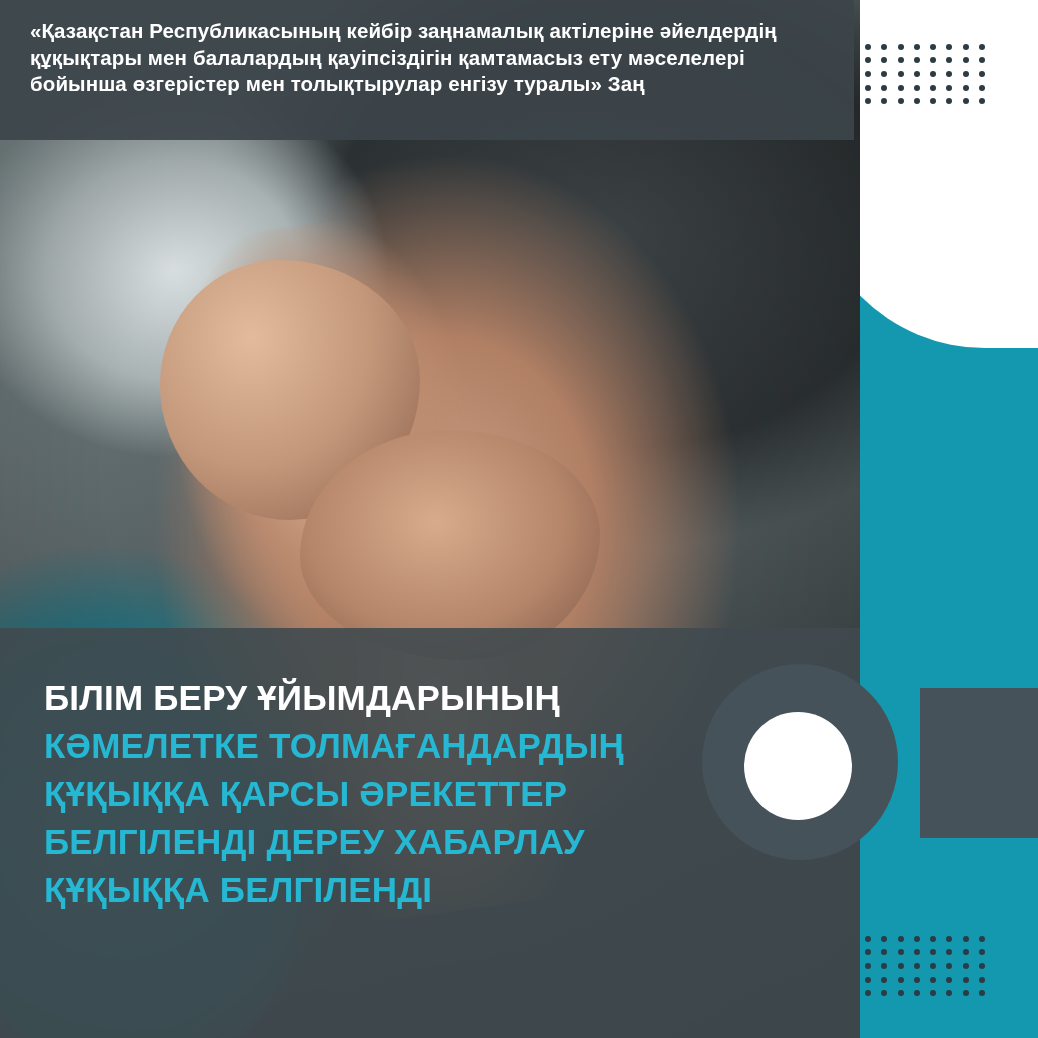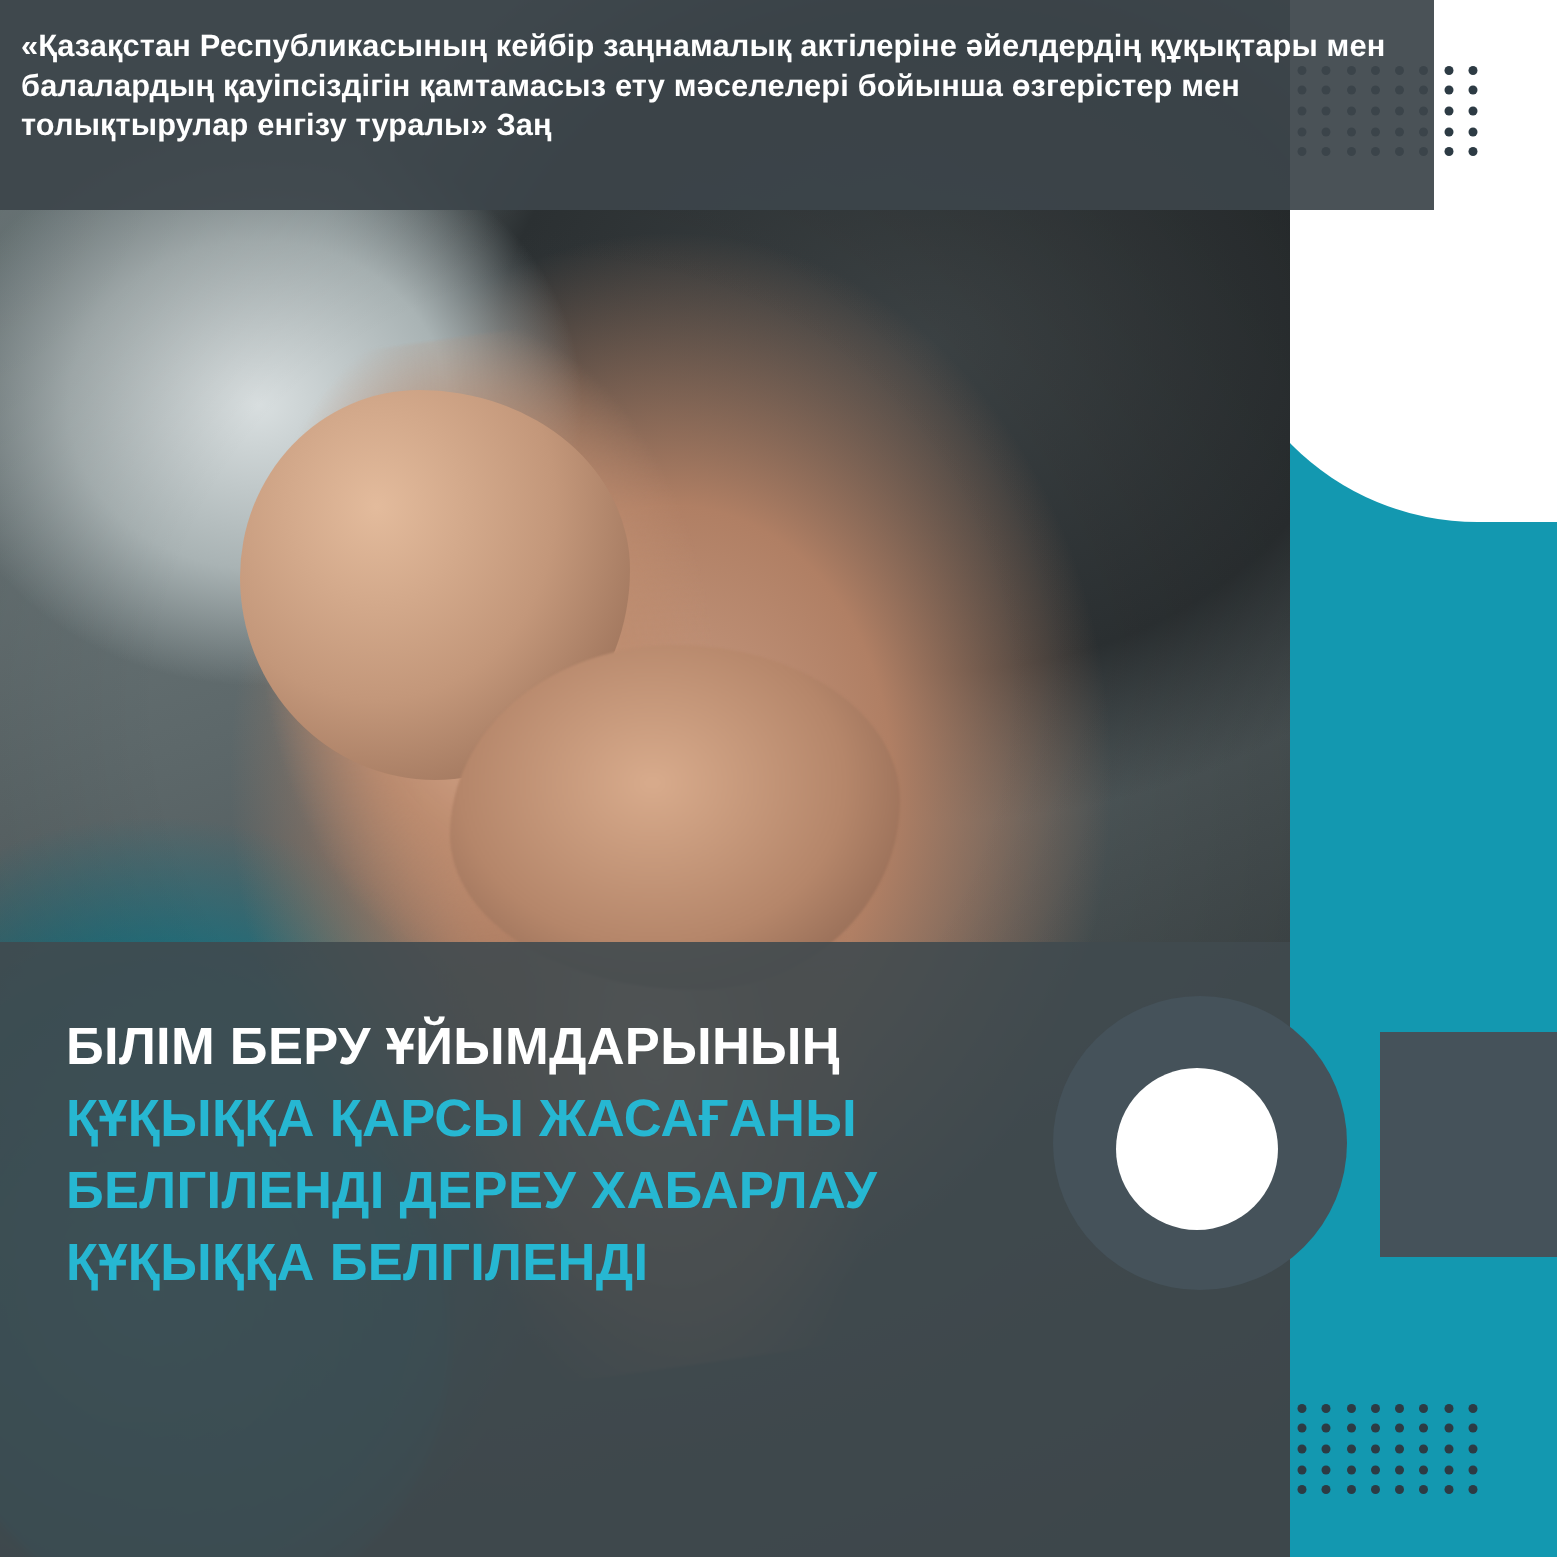--- a/index.html
+++ b/index.html
@@ -131,25 +131,25 @@
     position: absolute;
     inset: 0;
     background: radial-gradient(ellipse 700px 700px at 45% 45%, rgba(0,0,0,0) 40%, rgba(0,0,0,0.25) 100%);
   }
 
   
   .caption-bar {
     position: absolute;
     left: 0;
     top: 0;
-    width: 956px;
+    width: 854px;
     height: 140px;
     background: rgba(60, 69, 74, 0.93);
     box-sizing: border-box;
-    padding: 18px 26px 14px 14px;
+    padding: 18px 26px 14px 30px;
   }
   .caption-text {
     color: #ffffff;
     font-size: 20.5px;
     line-height: 26.5px;
     font-weight: bold;
     letter-spacing: 0.1px;
   }
 
   
@@ -309,18 +309,19 @@
   <div class="deco-notch"></div>
   <div class="deco-ring"></div>
   <div class="deco-circle-white"></div>
 
   <div class="caption-bar">
     <div class="caption-text">«Қазақстан Республикасының кейбір заңнамалық актілеріне әйелдердің құқықтары мен балалардың қауіпсіздігін қамтамасыз ету мәселелері бойынша өзгерістер мен толықтырулар енгізу туралы» Заң</div>
   </div>
 
   <div class="headline-block">
     <div class="headline-line white">БІЛІМ БЕРУ ҰЙЫМДАРЫНЫҢ</div>
-    <div class="headline-line accent">ҚҰҚЫҚҚА ҚАРСЫ ЖАСАҒАНЫ</div>
+    <div class="headline-line accent">КӘМЕЛЕТКЕ ТОЛМАҒАНДАРДЫҢ</div>
+    <div class="headline-line accent">ҚҰҚЫҚҚА ҚАРСЫ ӘРЕКЕТТЕР</div>
     <div class="headline-line accent">БЕЛГІЛЕНДІ ДЕРЕУ ХАБАРЛАУ</div>
     <div class="headline-line accent">ҚҰҚЫҚҚА БЕЛГІЛЕНДІ</div>
   </div>
 
 </div>
 
 </body></html>

